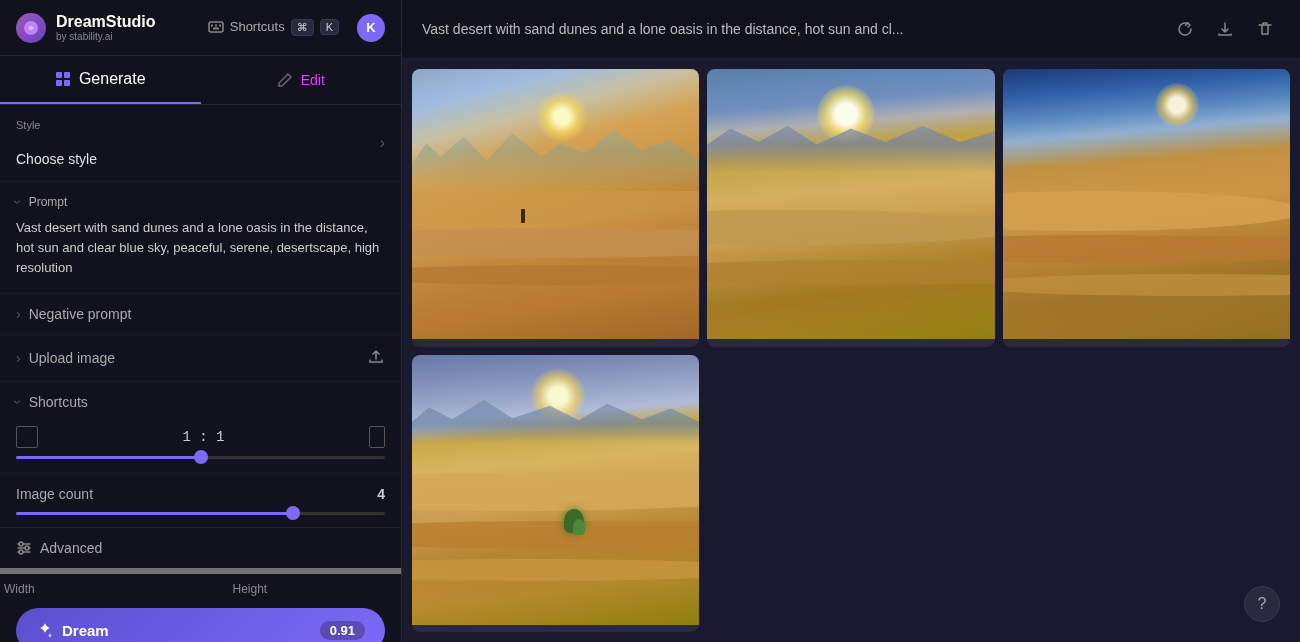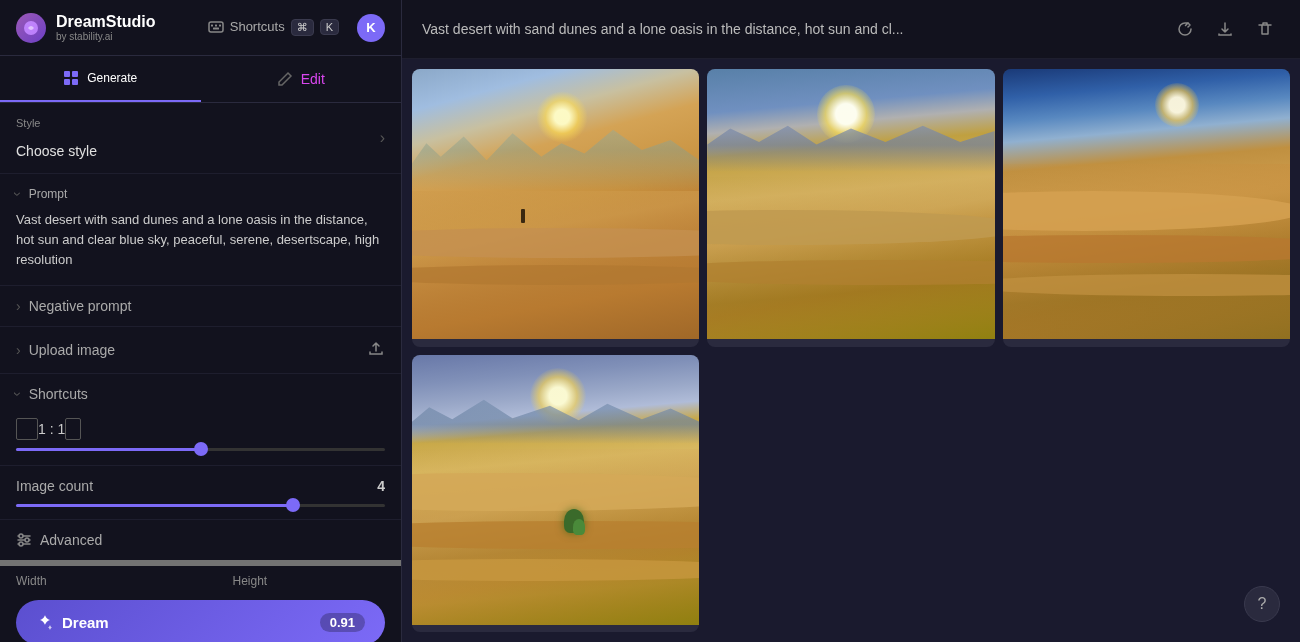--- a/index.html
+++ b/index.html
@@ -48,40 +48,40 @@
         </svg>
         <span>Shortcuts</span>
         <span style="background:#2a2a3e;border:1px solid #3a3a4e;border-radius:4px;padding:1px 5px;font-size:11px;color:#ccc;">⌘</span>
         <span style="background:#2a2a3e;border:1px solid #3a3a4e;border-radius:4px;padding:1px 5px;font-size:11px;color:#ccc;">K</span>
       </button>
       <div style="width:28px;height:28px;background:#7c6af7;border-radius:50%;display:flex;align-items:center;justify-content:center;font-size:13px;font-weight:700;color:white;">K</div>
     </div>
   </div>
 
   <div style="display:flex;border-bottom:1px solid #2a2a3e;">
-    <button style="flex:1;padding:14px 0;background:transparent;border:none;border-bottom:2px solid #7c6af7;color:#fff;font-size:12px;cursor:pointer;display:flex;align-items:center;justify-content:center;gap:8px;">
+    <button style="flex:1;padding:14px 0;background:transparent;border:none;border-bottom:2px solid #7c6af7;color:#fff;font-size:16px;cursor:pointer;display:flex;align-items:center;justify-content:center;gap:8px;">
       <svg width="16" height="16" viewBox="0 0 16 16" fill="none">
         <rect x="1" y="1" width="6" height="6" rx="1" fill="#7c6af7"></rect>
         <rect x="9" y="1" width="6" height="6" rx="1" fill="#7c6af7"></rect>
         <rect x="1" y="9" width="6" height="6" rx="1" fill="#7c6af7"></rect>
         <rect x="9" y="9" width="6" height="6" rx="1" fill="#7c6af7"></rect>
       </svg>
       <span>Generate</span>
     </button>
     <button style="flex:1;padding:14px 0;background:transparent;border:none;color:#d946ef;font-size:14px;cursor:pointer;display:flex;align-items:center;justify-content:center;gap:8px;">
       <svg width="16" height="16" viewBox="0 0 16 16" fill="none">
         <path d="M11 2L14 5L5 14H2V11L11 2Z" stroke="#666" stroke-width="1.5" fill="none"></path>
       </svg>
       <span>Edit</span>
     </button>
   </div>
 
   <div style="display:flex;align-items:center;justify-content:space-between;padding:14px 16px;border-bottom:1px solid #1e1e2e;cursor:pointer;">
     <div>
-      <div style="font-size:11px;color:#888;margin-bottom:14px;">Style</div>
+      <div style="font-size:11px;color:#888;margin-bottom:20px;">Style</div>
       <div style="font-size:14px;color:#e0e0e0;">Choose style</div>
     </div>
     <span style="color:#555;font-size:16px;">›</span>
   </div>
 
   <div style="border-bottom:1px solid #1e1e2e;">
     <div style="display:flex;align-items:center;gap:8px;padding:12px 16px 6px;cursor:pointer;">
       <span style="color:#555;font-size:14px;transform:rotate(90deg);display:inline-block;">›</span>
       <span style="font-size:12px;color:#aaa;">Prompt</span>
     </div>
@@ -105,21 +105,21 @@
       </svg>
     </div>
   </div>
 
   <div style="border-bottom:1px solid #1e1e2e;">
     <div style="display:flex;align-items:center;gap:8px;padding:12px 16px;cursor:pointer;">
       <span style="color:#555;font-size:14px;transform:rotate(90deg);display:inline-block;">›</span>
       <span style="font-size:14px;color:#aaa;">Shortcuts</span>
     </div>
 
-    <div style="padding:4px 16px 2px;display:flex;align-items:center;">
+    <div style="padding:4px 16px 2px;display:flex;align-items:center;justify-content:space-between;font-family:Liberation Mono, monospace;">
       <div style="width:22px;height:22px;border:1.5px solid #555;border-radius:2px;"></div>
       <div style="font-size:14px;color:#ccc;">1 : 1</div>
       <div style="width:16px;height:22px;border:1.5px solid #555;border-radius:2px;"></div>
     </div>
 
     <div style="padding:6px 16px 14px;">
       <div style="width:100%;height:3px;background:#333;border-radius:2px;position:relative;">
         <div style="height:3px;background:#7c6af7;border-radius:2px;width:50%;"></div>
         <div style="width:14px;height:14px;background:#7c6af7;border-radius:50%;position:absolute;top:-5.5px;left:50%;transform:translateX(-50%);cursor:pointer;"></div>
       </div>
@@ -140,21 +140,21 @@
   <div style="display:flex;align-items:flex-end;gap:8px;padding:12px 16px;border-bottom:6px solid #737373;cursor:pointer;">
     <svg width="16" height="16" viewBox="0 0 16 16" fill="none">
       <path d="M2 4H14M2 8H14M2 12H14" stroke="#888" stroke-width="1.5" stroke-linecap="round"></path>
       <circle cx="5" cy="4" r="2" fill="#1e1e2e" stroke="#888" stroke-width="1.5"></circle>
       <circle cx="11" cy="8" r="2" fill="#1e1e2e" stroke="#888" stroke-width="1.5"></circle>
       <circle cx="5" cy="12" r="2" fill="#1e1e2e" stroke="#888" stroke-width="1.5"></circle>
     </svg>
     <span style="font-size:14px;color:#aaa;">Advanced</span>
   </div>
 
-  <div style="display:flex;padding:8px 16px 4px;gap:16px;">
+  <div style="display:flex;padding:8px 4px 4px;gap:16px;">
     <div style="flex:1;">
       <div style="font-size:12px;color:#888;">Width</div>
     </div>
     <div style="flex:1;margin-left:48px;">
       <div style="font-size:12px;color:#888;">Height</div>
     </div>
   </div>
 
   <div style="padding:8px 16px;margin-top:auto;">
     <button style="width:100%;background:linear-gradient(135deg,#5b4fcf,#7c6af7);border:none;border-radius:24px;padding:13px 20px;color:white;font-size:15px;font-weight:600;cursor:pointer;display:flex;align-items:center;justify-content:space-between;">

